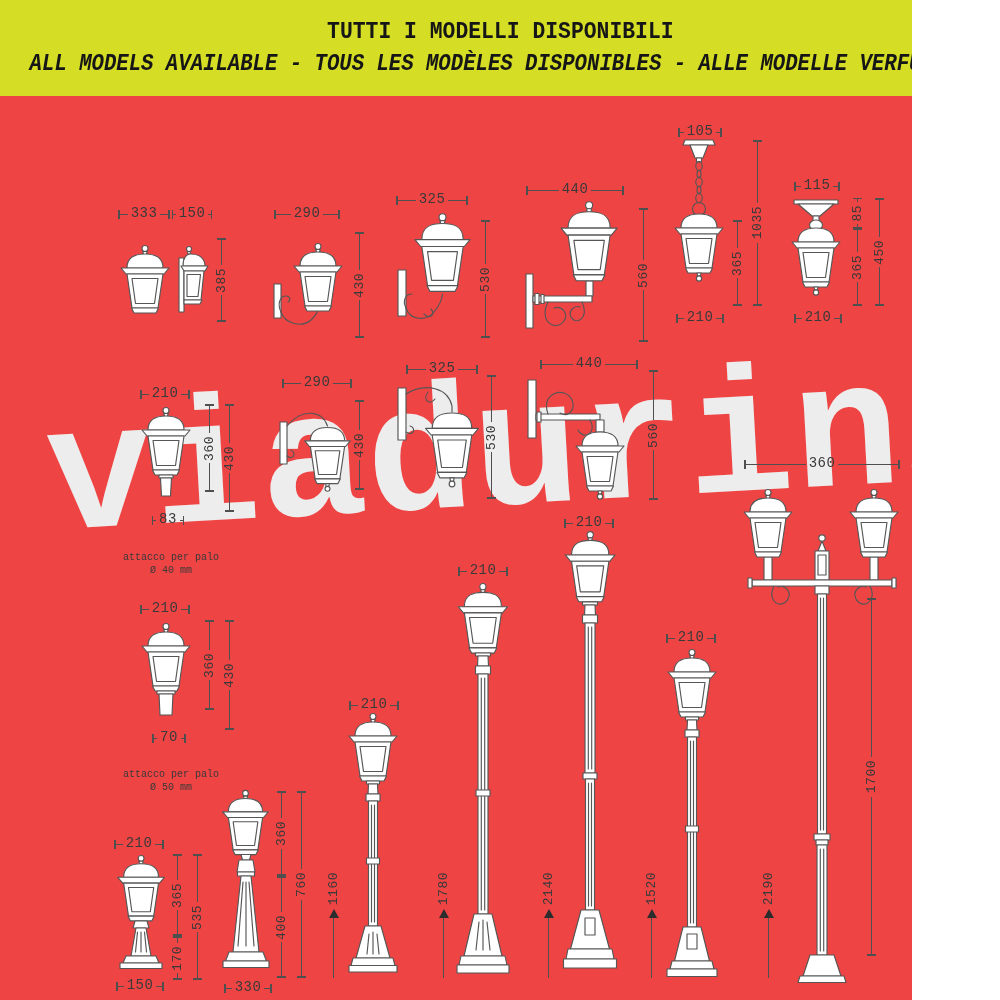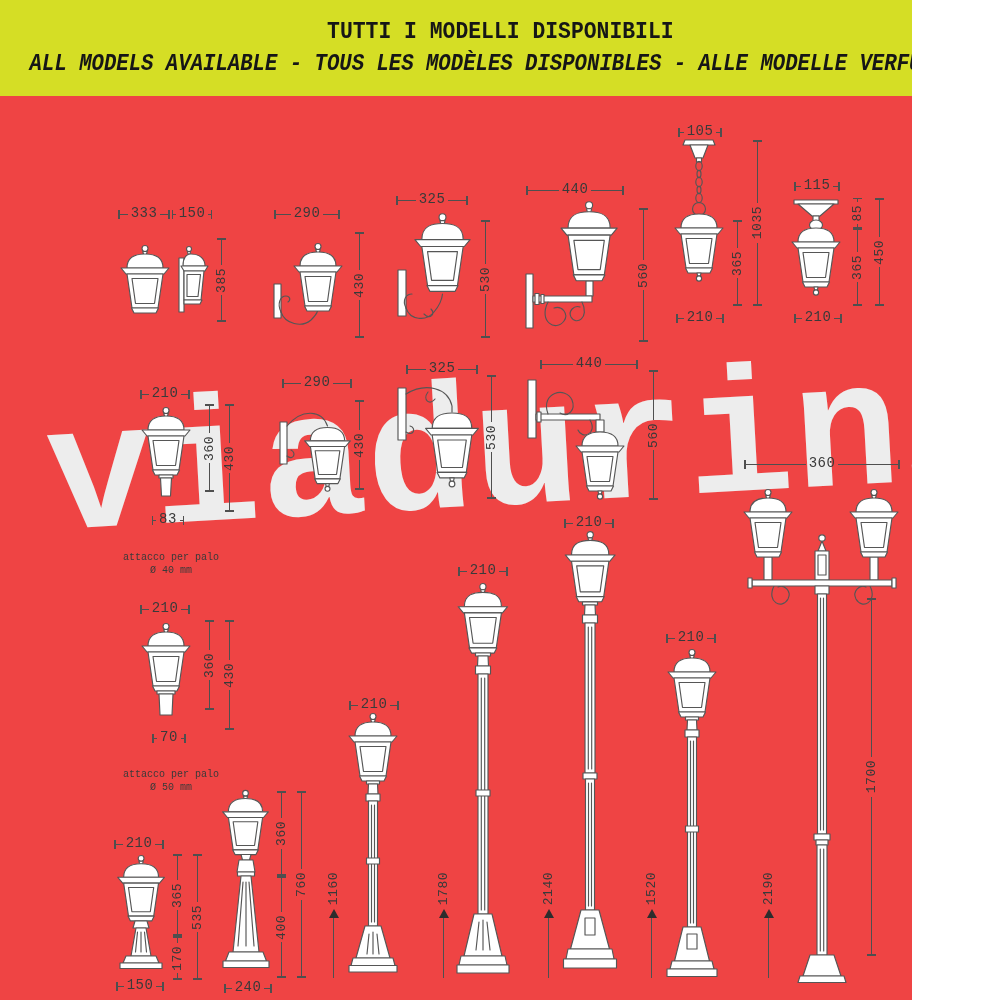--- a/index.html
+++ b/index.html
@@ -508,21 +508,21 @@
   <div class="vdim" style="left:294px;top:791px;height:187px">
       <i class="t"></i>
       <i class="l"></i>
       <b class="v">760</b>
       <i class="l"></i>
       <i class="t"></i>
     </div>
   <div class="hdim" style="left:224px;top:980px;width:48px">
       <i class="t"></i>
       <i class="l"></i>
-      <b class="v">240</b>
+      <b class="v">330</b>
       <i class="l"></i>
       <i class="t"></i>
     </div>
 
   <div class="hdim" style="left:349px;top:697px;width:50px">
       <i class="t"></i>
       <i class="l"></i>
       <b class="v">210</b>
       <i class="l"></i>
       <i class="t"></i>

